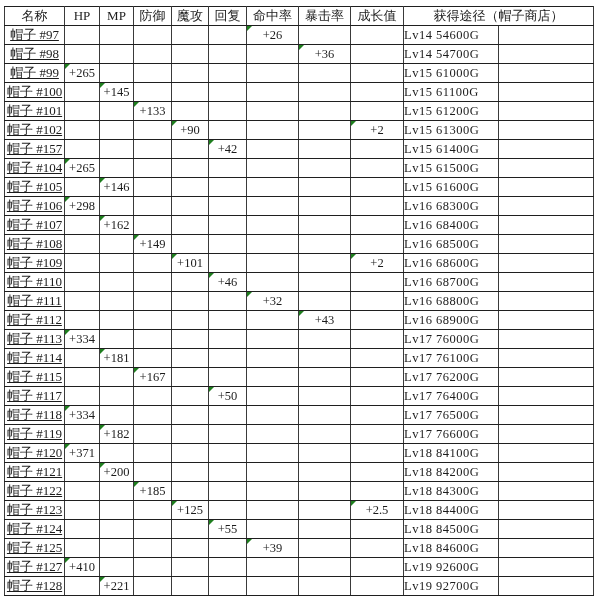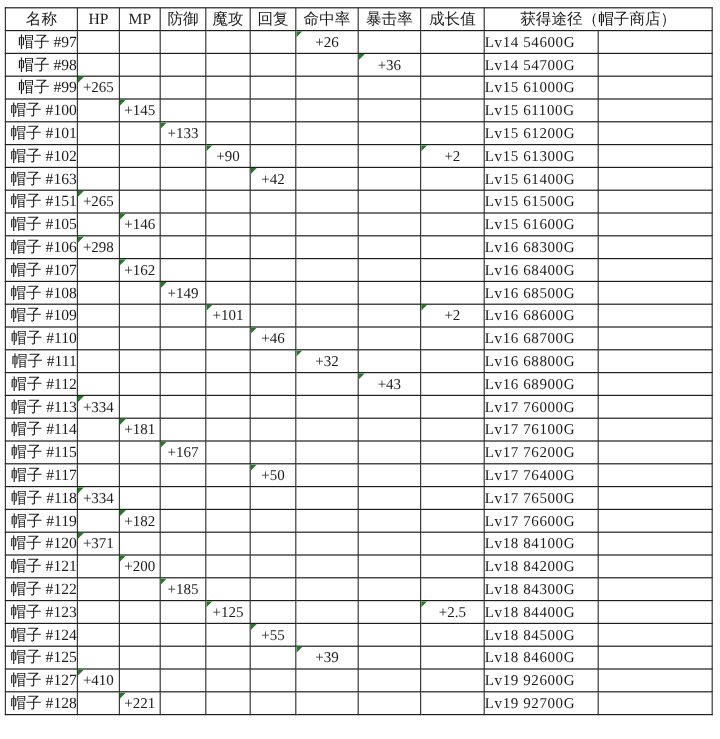--- a/index.html
+++ b/index.html
@@ -35,22 +35,23 @@
     font-weight: normal;
     vertical-align: middle;
   }
   table.grid tr { height: 18.4px; }
   th.hdr {
     font-size: 13px;
     text-align: center;
   }
   td.c-name {
     font-size: 13px;
-    text-align: right;
+    text-align: center;
     padding-left: 3px;
+    text-decoration: underline;
   }
   td.c-stat {
     font-size: 12.5px;
     text-align: center;
   }
   td.c-shop {
     font-size: 12.5px;
     letter-spacing: 0.5px;
   }
   td.c-extra { }
@@ -170,34 +171,34 @@
           <td class="c-stat"></td>
           <td class="c-stat"><span class="tri"></span>+90</td>
           <td class="c-stat"></td>
           <td class="c-stat"></td>
           <td class="c-stat"></td>
           <td class="c-stat"><span class="tri"></span>+2</td>
           <td class="c-shop">Lv15 61300G</td>
           <td class="c-extra"></td>
         </tr>
         <tr>
-          <td class="c-name">帽子 #163</td>
+          <td class="c-name">帽子 #157</td>
           <td class="c-stat"></td>
           <td class="c-stat"></td>
           <td class="c-stat"></td>
           <td class="c-stat"></td>
           <td class="c-stat"><span class="tri"></span>+42</td>
           <td class="c-stat"></td>
           <td class="c-stat"></td>
           <td class="c-stat"></td>
           <td class="c-shop">Lv15 61400G</td>
           <td class="c-extra"></td>
         </tr>
         <tr>
-          <td class="c-name">帽子 #151</td>
+          <td class="c-name">帽子 #104</td>
           <td class="c-stat"><span class="tri"></span>+265</td>
           <td class="c-stat"></td>
           <td class="c-stat"></td>
           <td class="c-stat"></td>
           <td class="c-stat"></td>
           <td class="c-stat"></td>
           <td class="c-stat"></td>
           <td class="c-stat"></td>
           <td class="c-shop">Lv15 61500G</td>
           <td class="c-extra"></td>

